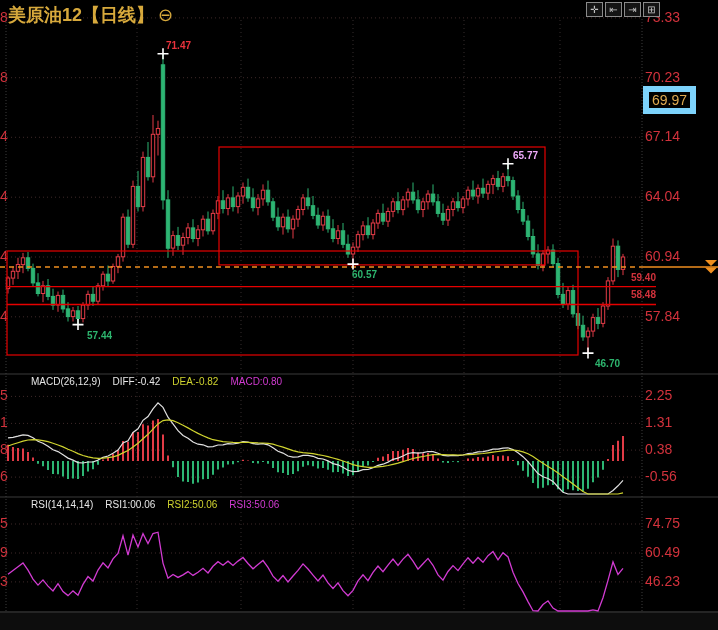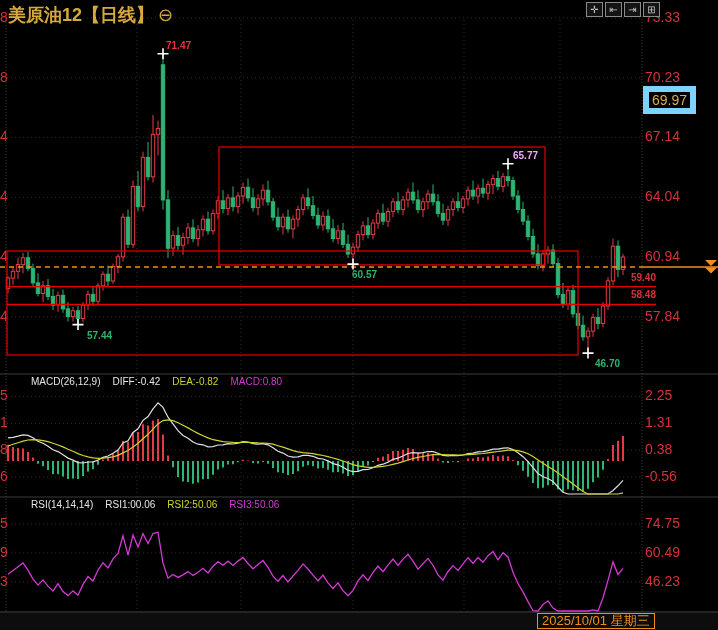--- a/index.html
+++ b/index.html
@@ -461,21 +461,20 @@
   <div class="prev-close-box">69.97</div>
 
   <div class="pane-header" style="top:376px;">
     <span class="ph-w">MACD(26,12,9)</span><span class="ph-w">DIFF:-0.42</span><span class="ph-y">DEA:-0.82</span><span class="ph-m">MACD:0.80</span>
   </div>
 
   <div class="pane-header" style="top:499px;">
     <span class="ph-w">RSI(14,14,14)</span><span class="ph-w">RSI1:00.06</span><span class="ph-y">RSI2:50.06</span><span class="ph-m">RSI3:50.06</span>
   </div>
 
-  <div class="date-box">2025/10/01 星期三</div>
 
 
 <div class="lbl red bold15" style="right: 62px; top: 270px;">59.40</div>
     <div class="lbl red bold15" style="right: 62px; top: 287px;">58.48</div>
     <div class="lbl red" style="left: 645px; top: 10px;">73.33</div>
     <div class="lbl red" style="left: 645px; top: 70px;">70.23</div>
     <div class="lbl red" style="left: 645px; top: 129px;">67.14</div>
     <div class="lbl red" style="left: 645px; top: 189px;">64.04</div>
     <div class="lbl red" style="left: 645px; top: 249px;">60.94</div>
     <div class="lbl red" style="left: 645px; top: 309px;">57.84</div>

